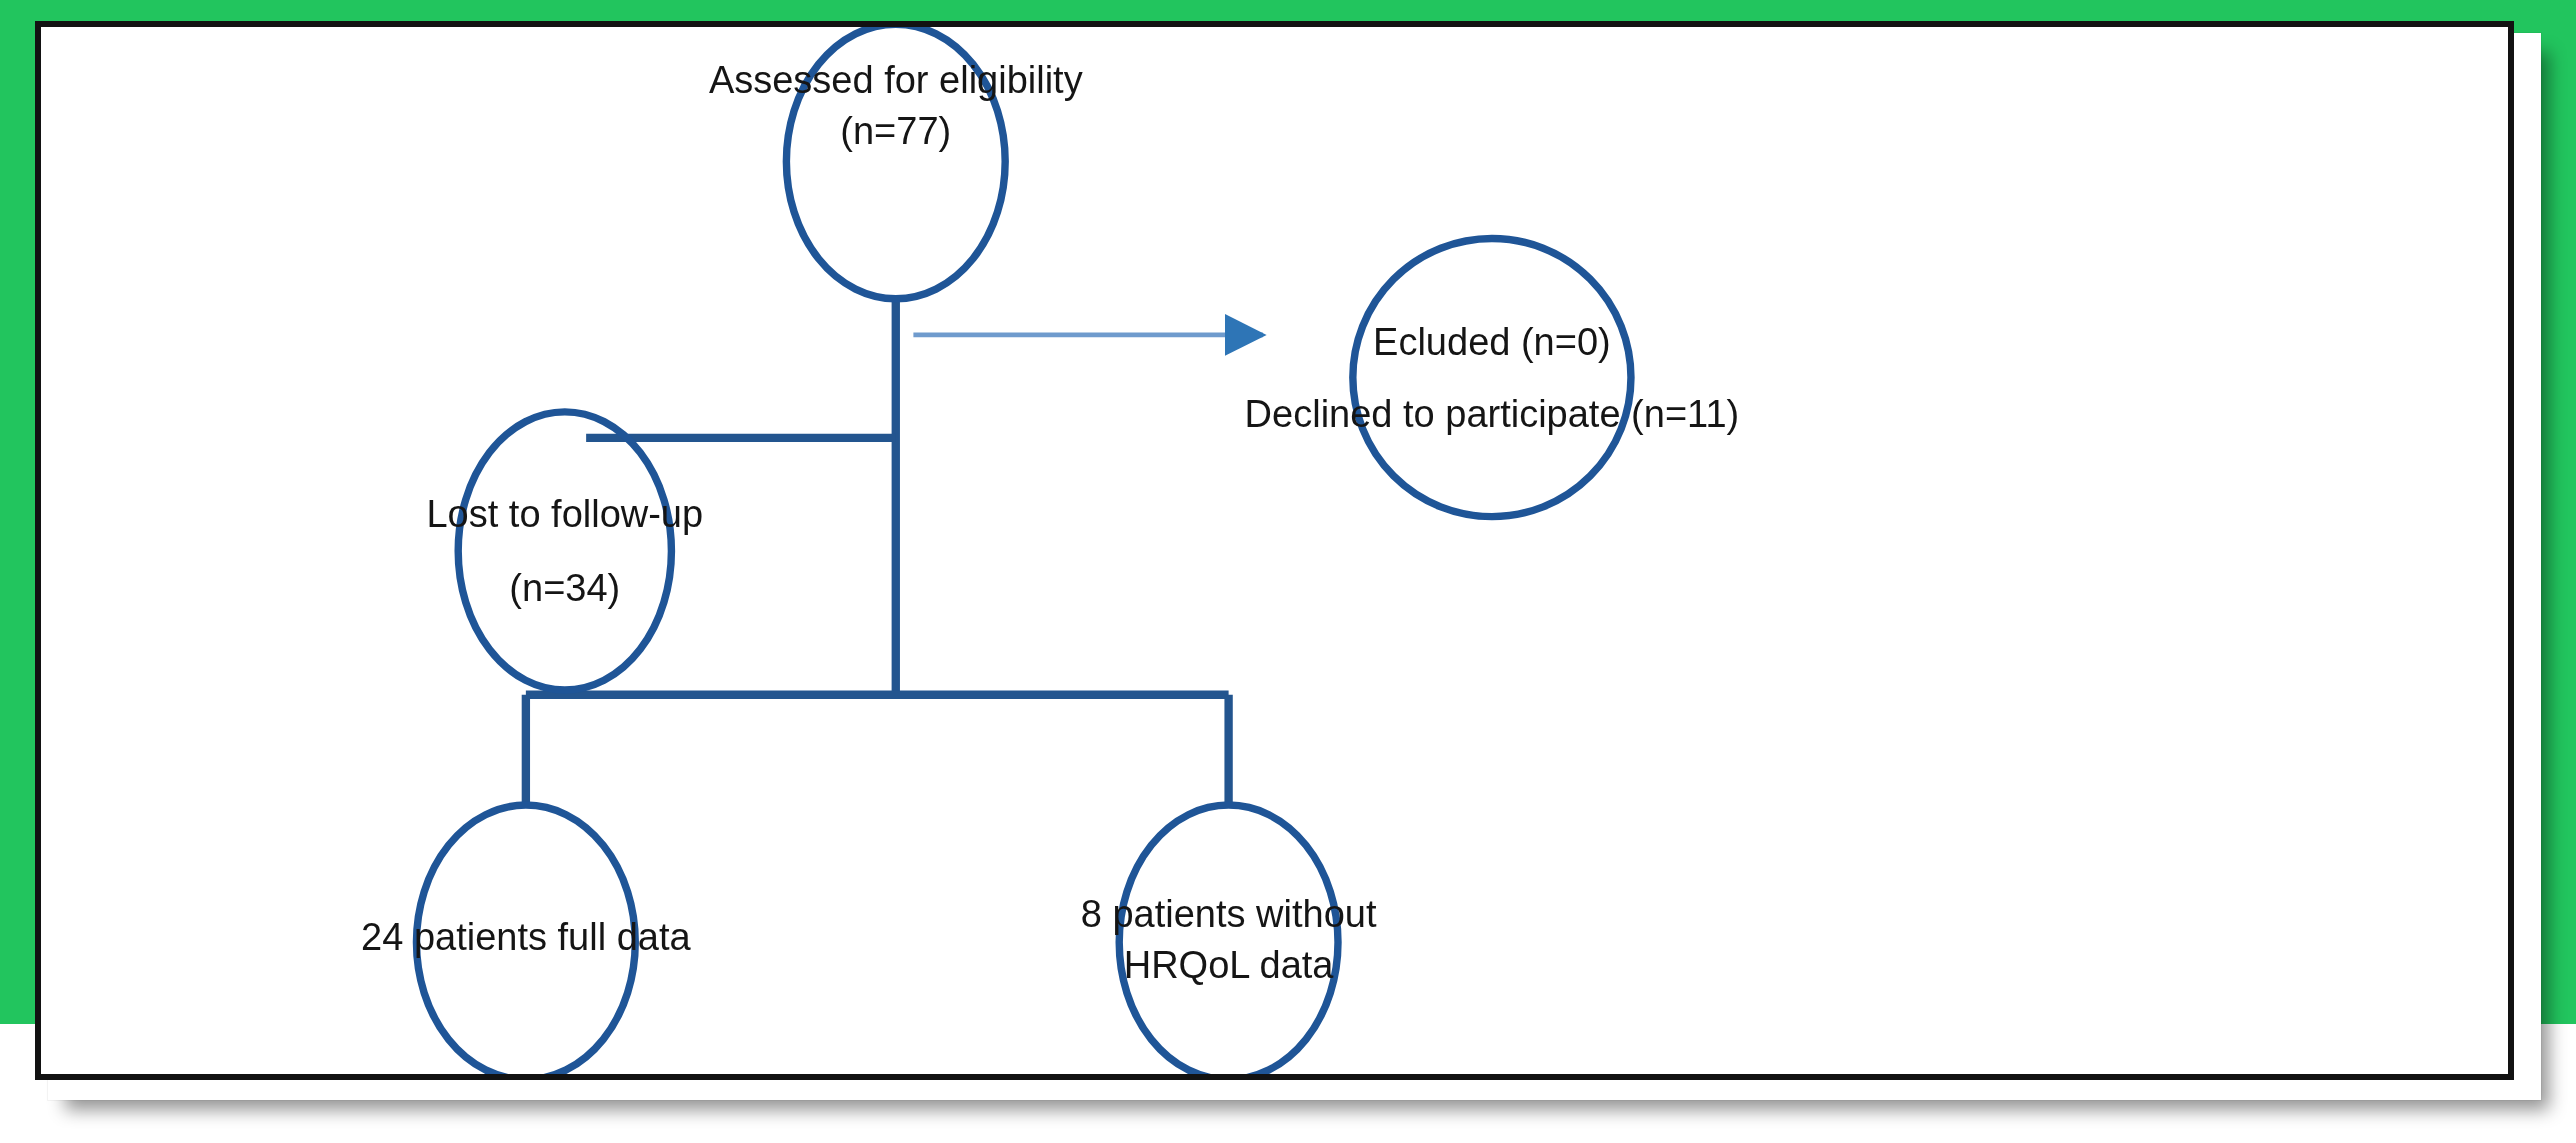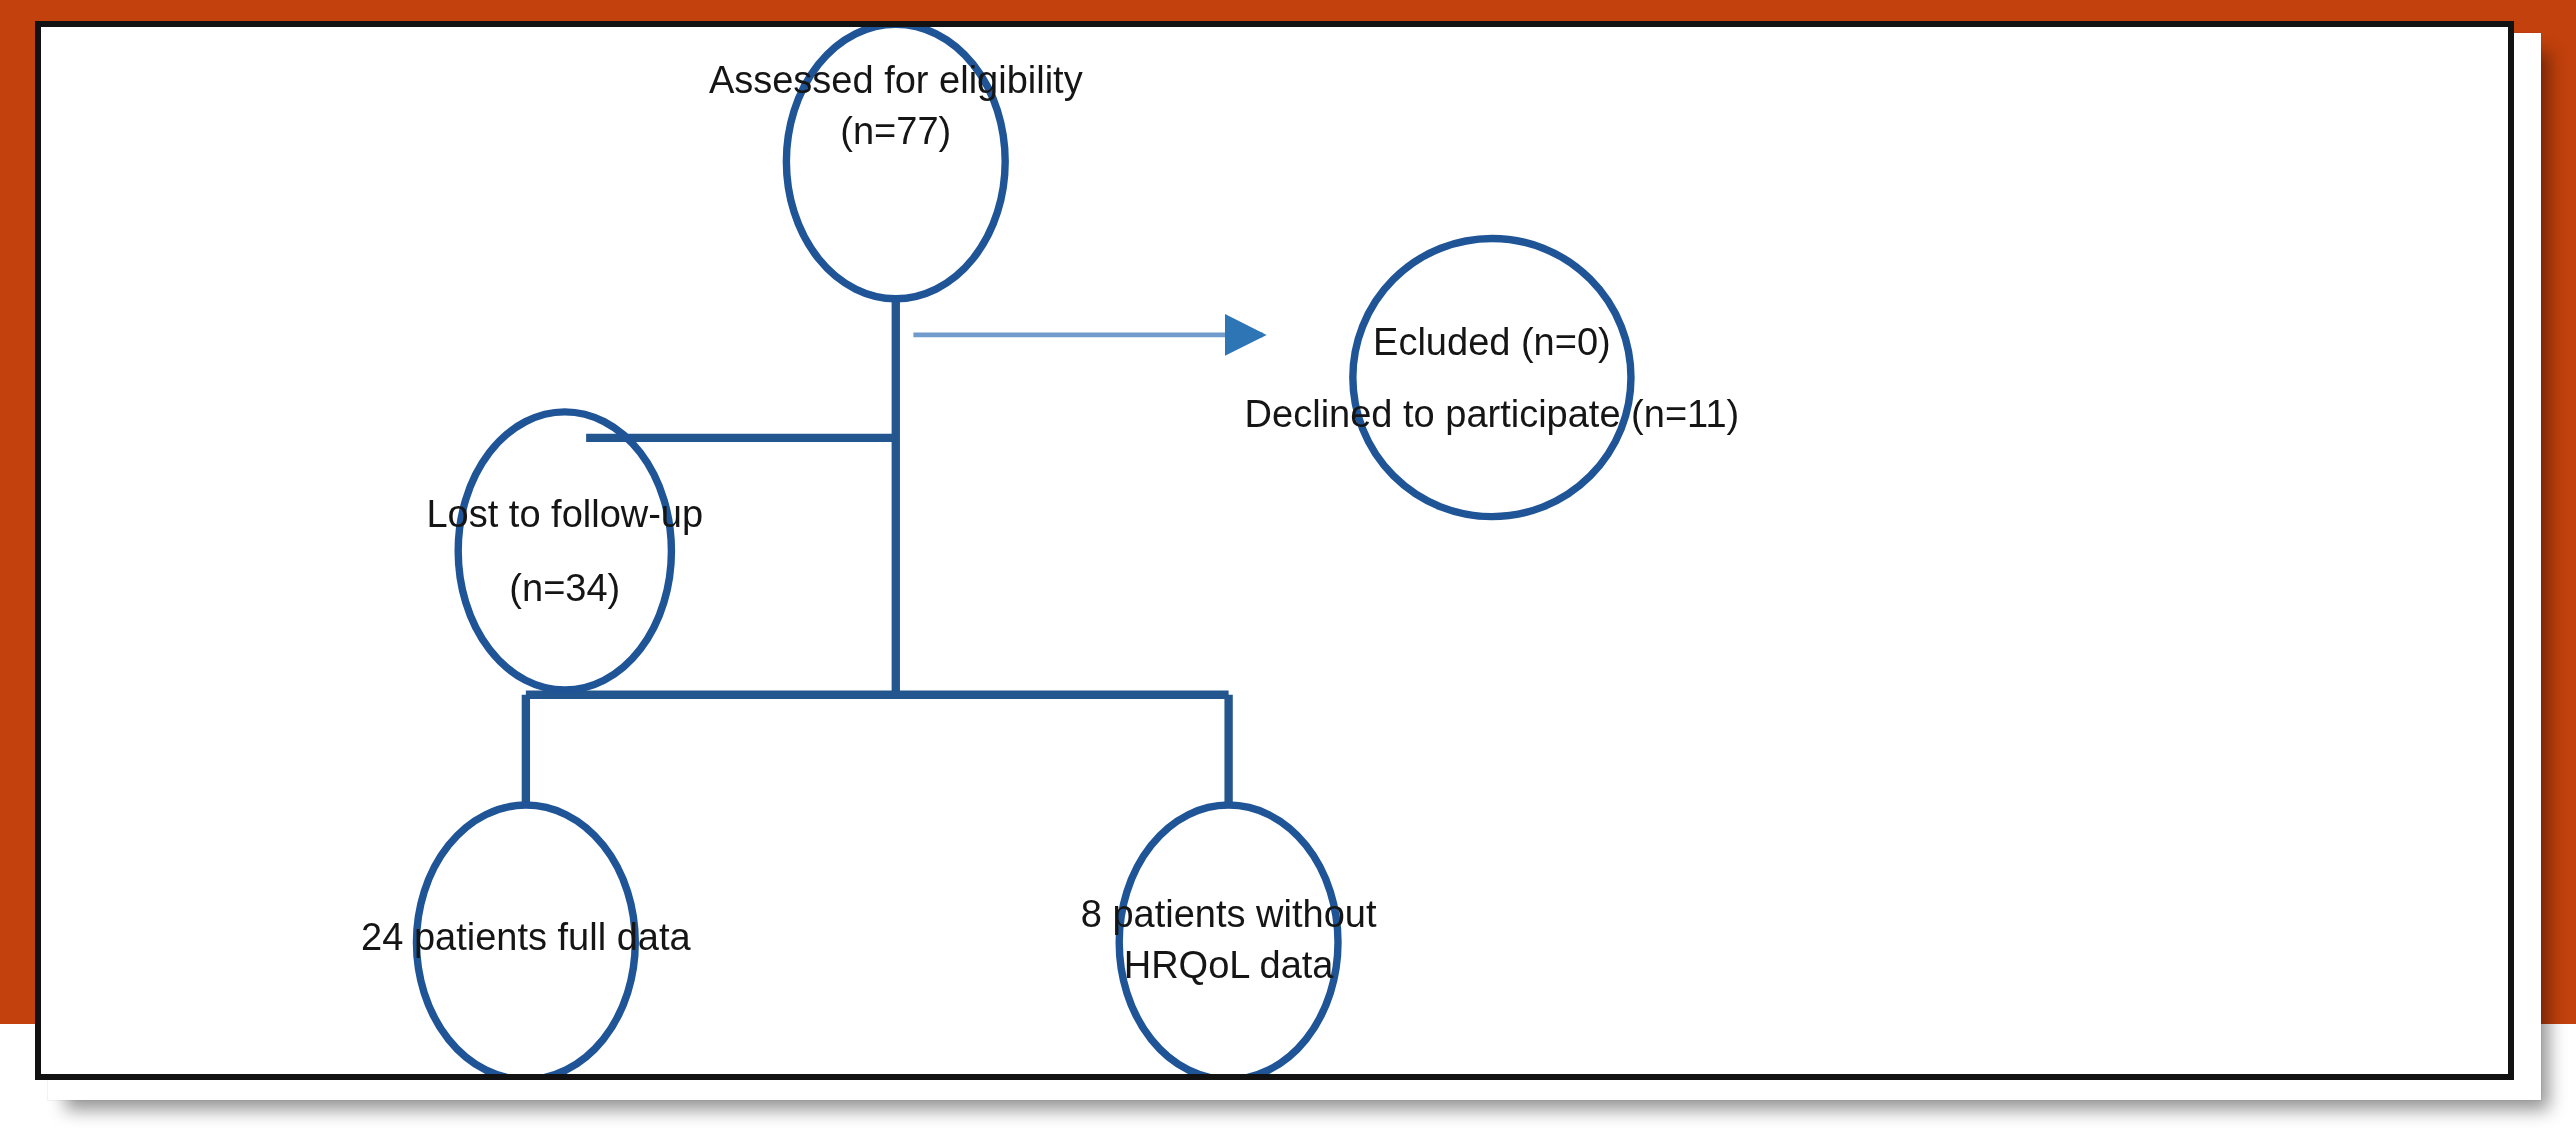--- a/index.html
+++ b/index.html
@@ -11,21 +11,21 @@
     width: 2576px;
     height: 1143px;
     font-family: "Liberation Sans", sans-serif;
     overflow: hidden;
   }
 
   #figure-root {
     position: relative;
     width: 2576px;
     height: 1024px;
-    background: #c2410c;
+    background: #22c55e;
   }
 
   
   #figure-shadow {
     position: absolute;
     left: 48px;
     top: 33px;
     width: 2493px;
     height: 1067px;
     background: #ffffff;

